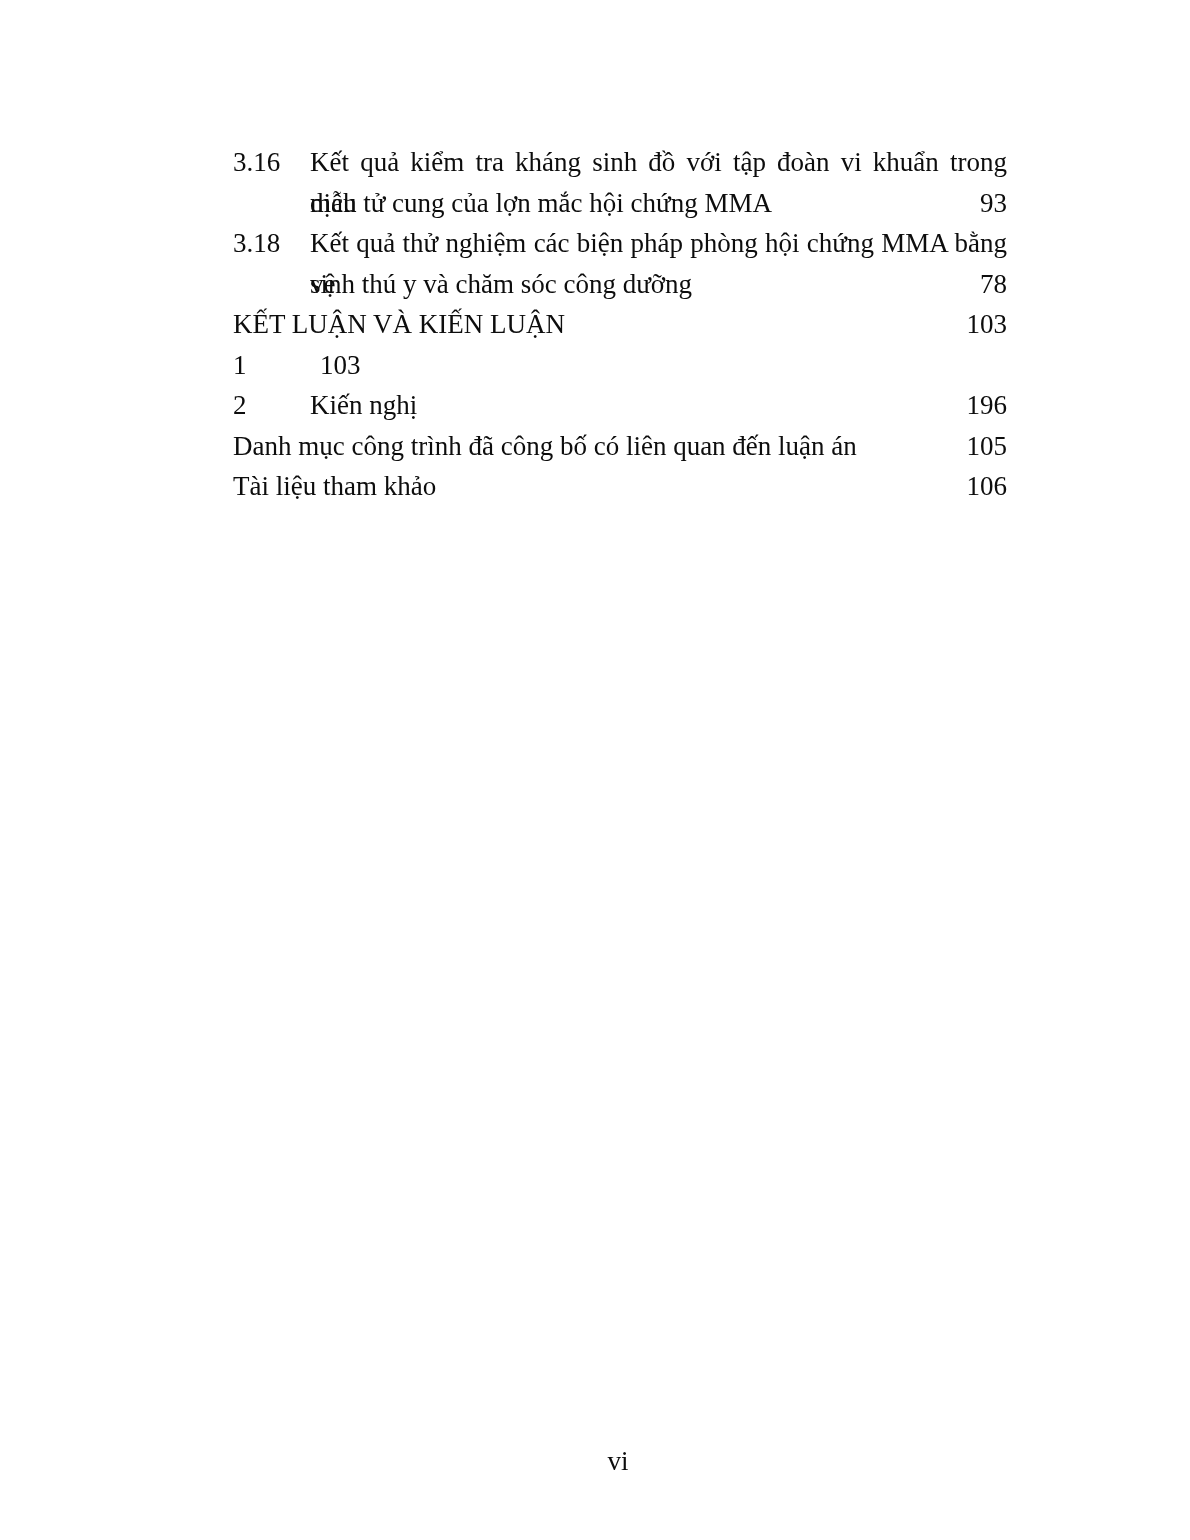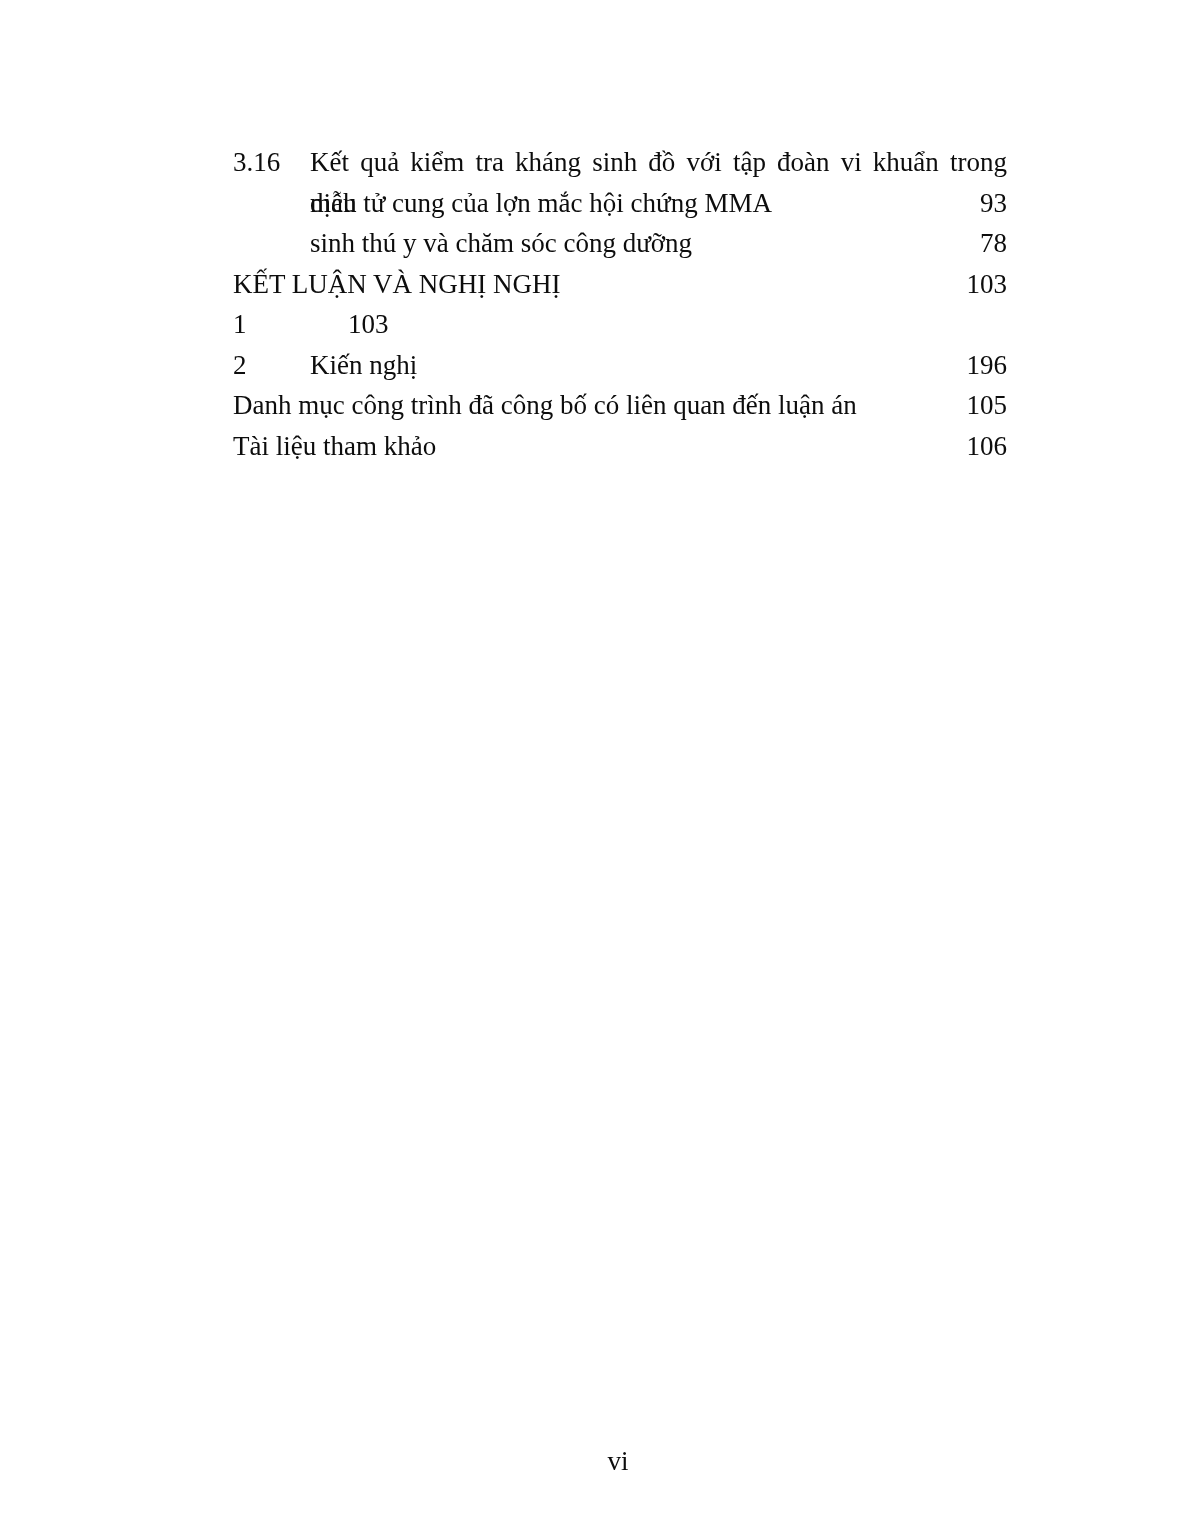--- a/index.html
+++ b/index.html
@@ -40,21 +40,20 @@
   }
   .toc-row.justify .txt {
     white-space: normal;
     text-align: justify;
     text-align-last: justify;
   }
   .toc-row .pg {
     flex: 0 0 auto;
     text-align: left;
     padding-left: 10px;
-    margin-left: 28px;
   }
   .footer {
     position: absolute;
     top: 1446px;
     left: 23px;
     width: 1190px;
     text-align: center;
     font-size: 27px;
     line-height: 30px;
   }
@@ -71,30 +70,35 @@
 
     </div>
 
     <div class="toc-row">
       <span class="num"></span>
       <span class="txt">dịch tử cung của lợn mắc hội chứng MMA</span>
       <span class="pg">93</span>
     </div>
 
 
+    <div class="toc-row justify">
+      <span class="num">3.18</span>
+      <span class="txt">Kết quả thử nghiệm các biện pháp phòng hội chứng MMA bằng vệ</span>
+
+    </div>
 
     <div class="toc-row">
       <span class="num"></span>
       <span class="txt">sinh thú y và chăm sóc công dưỡng</span>
       <span class="pg">78</span>
     </div>
 
     <div class="toc-row full">
 
-      <span class="txt">KẾT LUẬN VÀ NGHỊ NGHỊ</span>
+      <span class="txt">KẾT LUẬN VÀ KIẾN LUẬN</span>
       <span class="pg">103</span>
     </div>
 
     <div class="toc-row">
       <span class="num">1</span>
       <span class="pg">103</span>
     </div>
 
     <div class="toc-row">
       <span class="num">2</span>

